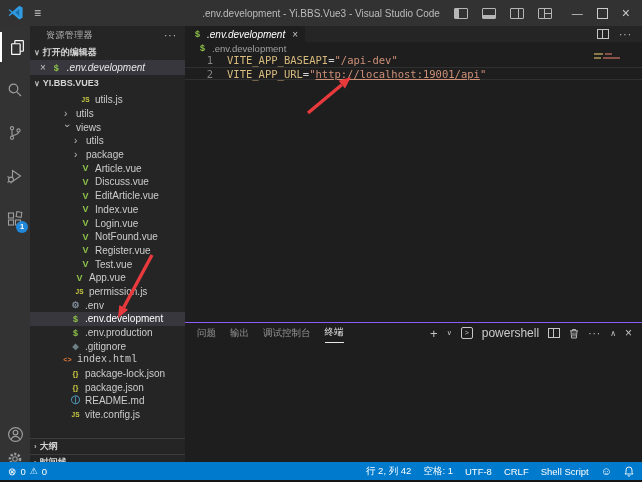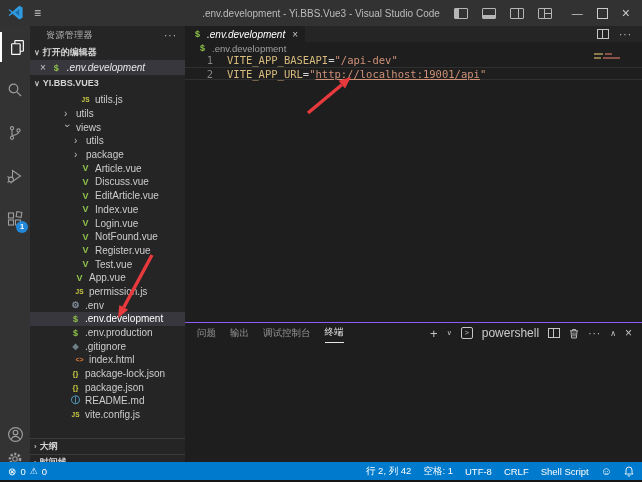--- a/index.html
+++ b/index.html
@@ -252,21 +252,21 @@
           <span>.env.development</span>
         </div>
         <div class="trow" style="padding-left: 40px;">
           <span class="fico" style="color: rgb(141, 193, 73); font-size: 9px;">$</span>
           <span>.env.production</span>
         </div>
         <div class="trow" style="padding-left: 40px;">
           <span class="fico" style="color: rgb(109, 128, 134); font-size: 8px;">◆</span>
           <span>.gitignore</span>
         </div>
-        <div class="trow" style="padding-left: 44px;">
+        <div class="trow" style="padding-left: 32px; font-family: Liberation Mono, monospace;">
           <span class="fico" style="color: rgb(227, 121, 51); font-size: 7px;">&lt;&gt;</span>
           <span>index.html</span>
         </div>
         <div class="trow" style="padding-left: 40px;">
           <span class="fico" style="color: rgb(203, 203, 65); font-size: 7.5px;">{}</span>
           <span>package-lock.json</span>
         </div>
         <div class="trow" style="padding-left: 40px;">
           <span class="fico" style="color: rgb(203, 203, 65); font-size: 7.5px;">{}</span>
           <span>package.json</span>

